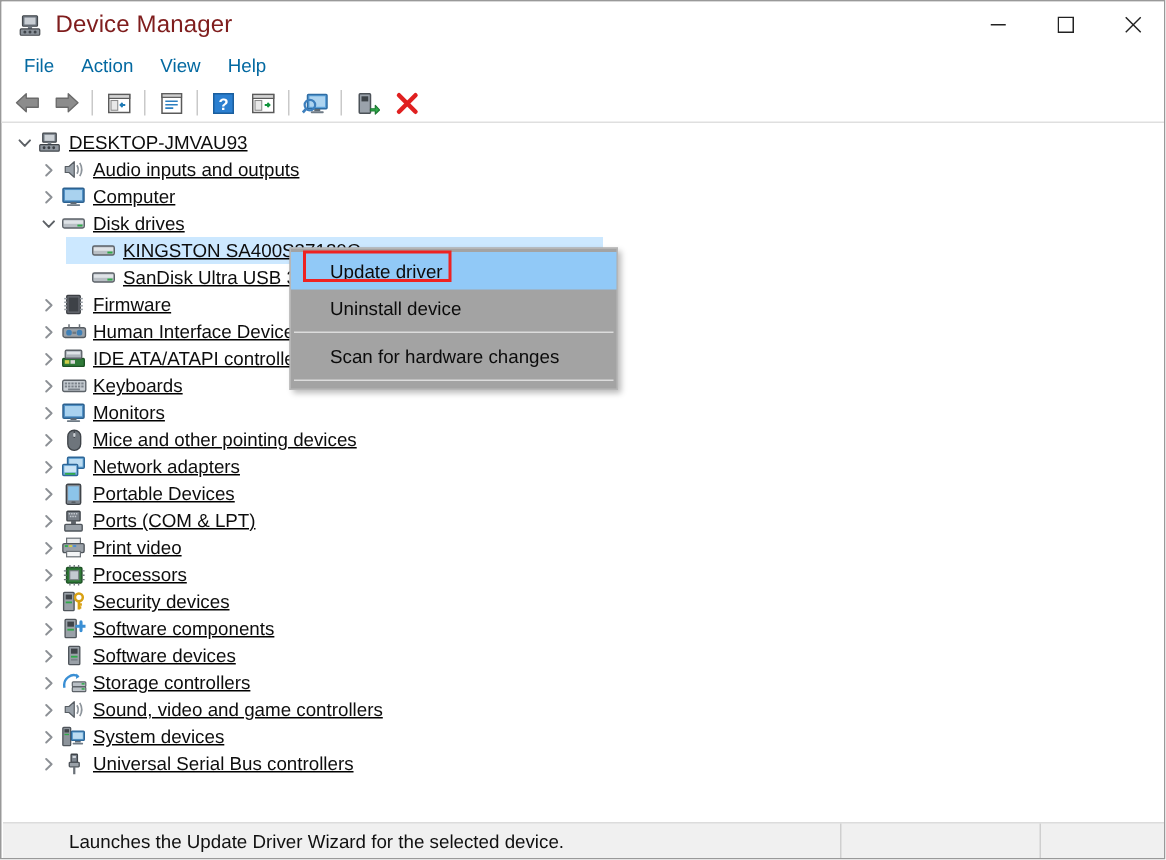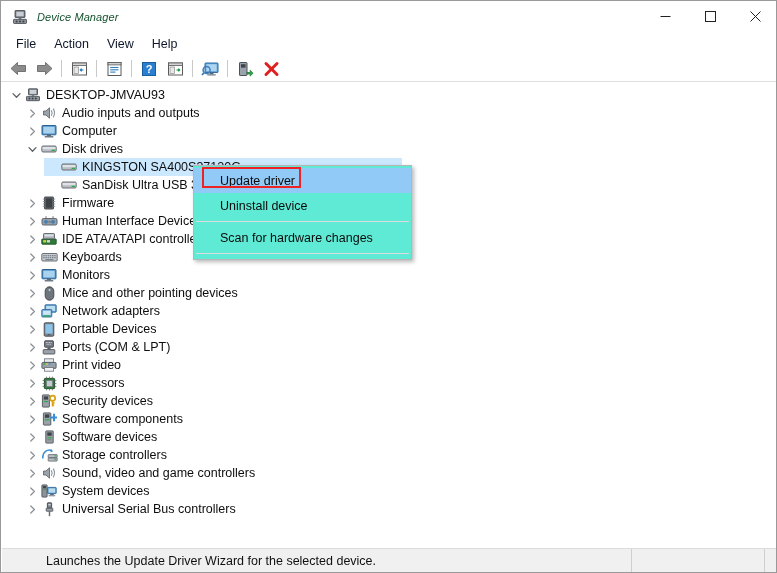--- a/index.html
+++ b/index.html
@@ -32,25 +32,24 @@
     align-items: center;
   }
   .title-icon {
     margin-left: 10px;
     width: 18px; height: 18px;
     position: relative;
     flex: none;
   }
   .title-text {
     margin-left: 8px;
-    font-size: 11px;
-    color: #14532d;
+    font-size: 16px;
+    color: #7f1d1d;
     letter-spacing: 0.1px;
     white-space: nowrap;
-    font-style: italic;
   }
   .win-buttons {
     position: absolute;
     right: 0; top: 0;
     height: 31px;
     display: flex;
   }
   .win-btn {
     width: 45px; height: 31px;
     display: flex; align-items: center; justify-content: center;
@@ -66,21 +65,21 @@
     width: 777px;
     height: 24px;
     background: #ffffff;
     display: flex;
     align-items: center;
     padding-left: 6px;
     box-sizing: border-box;
   }
   .menubar-item {
     font-size: 12.5px;
-    color: #0f172a;
+    color: #0369a1;
     padding: 3px 9px;
     white-space: nowrap;
   }
 
   
   .toolbar {
     position: absolute;
     left: 0; top: 55px;
     width: 777px;
     height: 26px;
@@ -107,20 +106,21 @@
   .treepanel {
     position: absolute;
     left: 1px; top: 81px;
     width: 774px;
     height: 466px;
     background: #ffffff;
     overflow: hidden;
   }
   .tree {
     padding-top: 4px;
+    text-decoration: underline;
   }
   .node {
     position: relative;
     height: 18px;
     display: flex;
     align-items: center;
     white-space: nowrap;
     font-size: 12.5px;
     color: #0d0d0d;
   }
@@ -153,21 +153,21 @@
   
   .lvl0 { padding-left: 6px; }
   .lvl1 { padding-left: 22px; align-items: center; }
   .lvl2 { padding-left: 42px; }
 
   
   .ctxmenu {
     position: absolute;
     left: 192px; top: 164px;
     width: 219px;
-    background: #5eead4;
+    background: #a3a3a3;
     border: 1px solid #b6b6b6;
     box-shadow: 2px 2px 4px rgba(0,0,0,0.28);
     padding: 2px 0;
     box-sizing: border-box;
     z-index: 40;
   }
   .ctx-item {
     height: 25px;
     display: flex;
     align-items: center;
@@ -212,21 +212,21 @@
     height: 24px;
     display: flex;
     align-items: center;
     font-size: 12.5px;
     color: #101010;
     padding-left: 6px;
     box-sizing: border-box;
     white-space: nowrap;
     overflow: hidden;
   }
-  .sb-pane.p1 { width: 630px; border-right: 1px solid #cfcfcf; padding-left: 44px; }
+  .sb-pane.p1 { width: 559px; border-right: 1px solid #cfcfcf; padding-left: 44px; }
   .sb-pane.p2 { width: 133px; border-right: 1px solid #cfcfcf; }
   .sb-pane.p3 { flex: 1; }
 </style>
 </head>
 <body>
 
 <div id="app">
 
   <div class="titlebar">
     <span class="title-icon">

